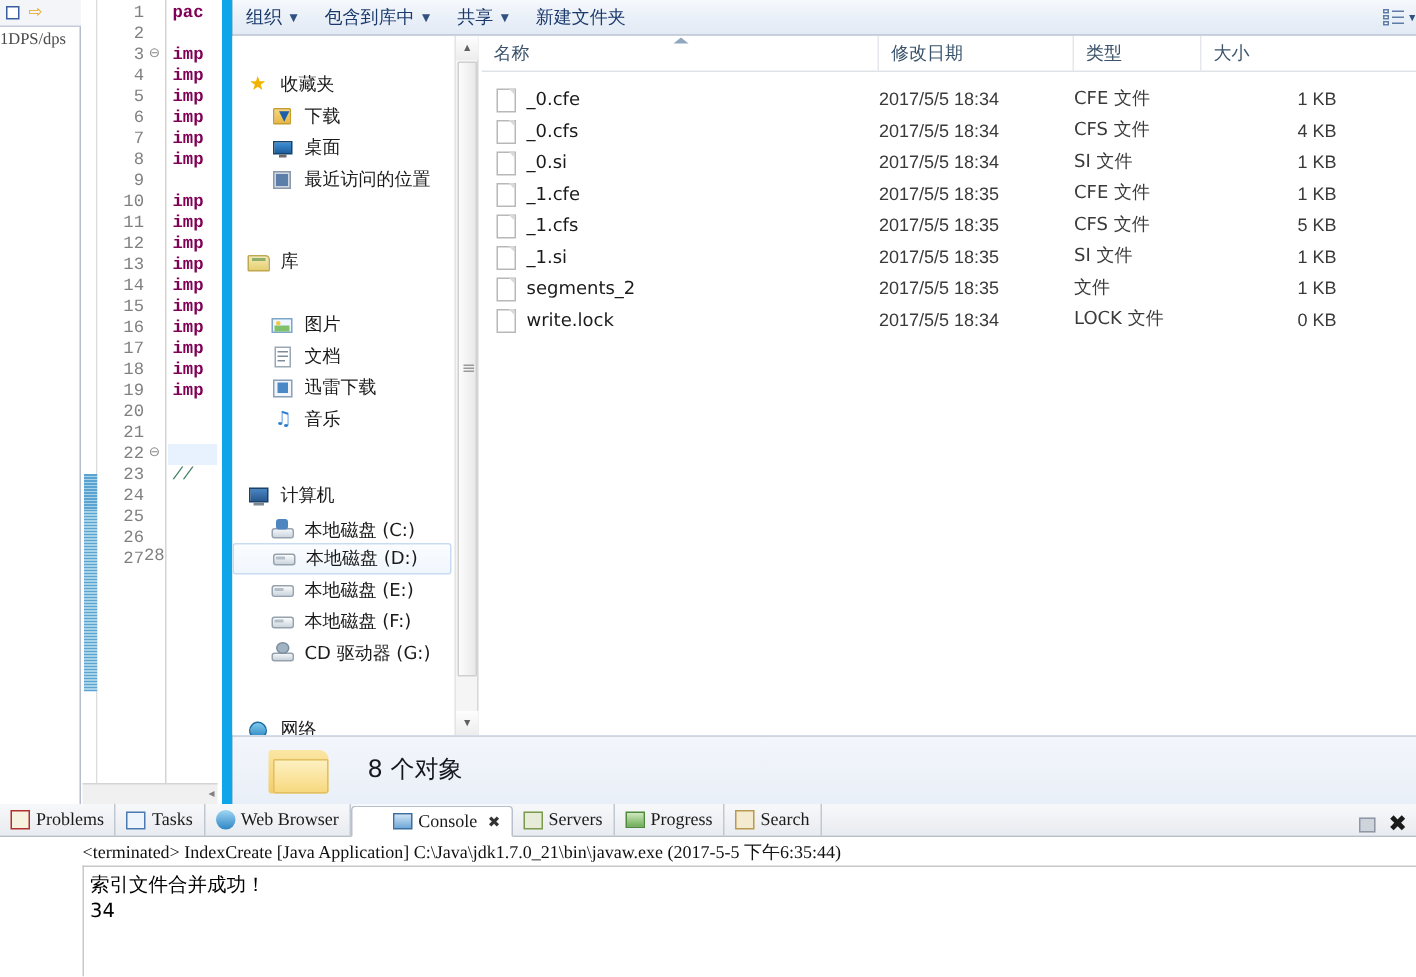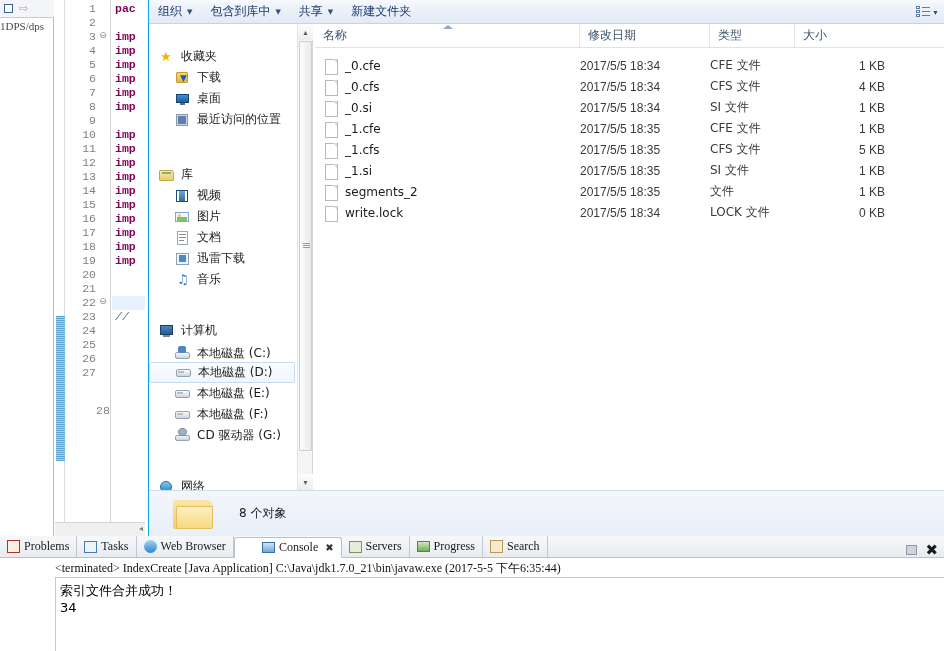--- a/index.html
+++ b/index.html
@@ -71,21 +71,21 @@
   .hl-line { position:absolute; left:0; width:33px; height:14px; background:#e8f2fe; }
   .ed-hscroll {
     position:absolute; left:55px; top:522px; width:90px; height:14px;
     background:#f0f0f0; border-top:1px solid #d4d4d4;
   }
   .ed-hs-arrow { position:absolute; right:2px; top:1px; font-size:8px; color:#808080; }
 
   
   .explorer {
     position:absolute; left:148px; top:0; width:796px; height:536px;
-    background:#a3a3a3; border-left:1px solid #0ea5e9;
+    background:#a3a3a3; border-left:7px solid #0ea5e9;
   }
   .ex-toolbar {
     position:absolute; left:0; top:0; width:796px; height:24px;
     background:linear-gradient(to bottom,#f6f9fd 0%,#eaf0f8 50%,#e2eaf5 100%);
     border-bottom:1px solid #c9d3e2;
     display:flex; align-items:center;
   }
   .tb-item {
     font-size:12px; color:#1b3a6b; padding:0 9px; height:24px;
     display:flex; align-items:center; gap:5px; white-space:nowrap;
@@ -204,21 +204,21 @@
   .folderico .back {
     position:absolute; left:0; top:3px; width:40px; height:29px;
     background:linear-gradient(to bottom,#fbe6a4,#f3cd6a); border-radius:2px 6px 2px 2px;
   }
   .folderico .front {
     position:absolute; left:3px; top:9px; width:37px; height:23px;
     background:linear-gradient(to bottom,#fdf0c2,#f7d97f);
     border:1px solid #e2bf63; border-radius:1px 1px 2px 2px;
   }
   .st-text {
-    margin-left:24px; font-size:12px; color:#15191f;
+    margin-left:24px; font-size:16px; color:#15191f;
     font-family:"DejaVu Sans","Liberation Sans",sans-serif;
   }
 
   
   .console { position:absolute; left:0; top:536px; width:944px; height:115px; background:#ffffff; }
   .ctabs {
     position:absolute; left:0; top:0; width:944px; height:22px;
     background:linear-gradient(to bottom,#f7f8fa,#e8ebf0);
     border-bottom:1px solid #b8c0cc;
     display:flex; align-items:flex-end;justify-content:center;
@@ -295,21 +295,21 @@
         <div class="ln" style="top: 254px;">19</div>
         <div class="ln" style="top: 268px;">20</div>
         <div class="ln" style="top: 282px;">21</div>
         <div class="ln" style="top: 296px;">22</div>
         <div class="fold" style="top: 296px;">⊖</div>
         <div class="ln" style="top: 310px;">23</div>
         <div class="ln" style="top: 324px;">24</div>
         <div class="ln" style="top: 338px;">25</div>
         <div class="ln" style="top: 352px;">26</div>
         <div class="ln" style="top: 366px;">27</div>
-        <div class="ln" style="top: 404px; padding-left: 40px;">28</div>
+        <div class="ln" style="top: 364px; padding-left: 40px;">28</div>
       </div>
     <div class="ed-code" id="codearea">
         <div class="cl" style="top: 2px;"><span class="kw">pac</span></div>
         <div class="cl" style="top: 30px;"><span class="kw">imp</span></div>
         <div class="cl" style="top: 44px;"><span class="kw">imp</span></div>
         <div class="cl" style="top: 58px;"><span class="kw">imp</span></div>
         <div class="cl" style="top: 72px;"><span class="kw">imp</span></div>
         <div class="cl" style="top: 86px;"><span class="kw">imp</span></div>
         <div class="cl" style="top: 100px;"><span class="kw">imp</span></div>
         <div class="cl" style="top: 128px;"><span class="kw">imp</span></div>
@@ -392,28 +392,20 @@
             </span>
             <span>最近访问的位置</span>
           </div>
           <div class="nav-item root" style="top: 140px;">
             <span class="ico">
               <span style="position:absolute;left:0;top:3px;width:15px;height:11px;background:linear-gradient(#f4e9b2,#e6cf72);border:1px solid #bfa84f;border-radius:1px 3px 1px 1px;"></span>
               <span style="position:absolute;left:3px;top:5px;width:9px;height:2px;background:#8fae6a;"></span>
             </span>
             <span>库</span>
           </div>
-          <div class="nav-item child" style="top: 161px;">
-            <span class="ico">
-              <span style="position:absolute;left:1px;top:2px;width:12px;height:12px;background:linear-gradient(#6fa8d8,#2f6da8);border:1px solid #1c4d7d;"></span>
-              <span style="position:absolute;left:2px;top:3px;width:2px;height:10px;background:#fff;"></span>
-              <span style="position:absolute;left:10px;top:3px;width:2px;height:10px;background:#fff;"></span>
-            </span>
-            <span>视频</span>
-          </div>
           <div class="nav-item child" style="top: 182px;">
             <span class="ico">
               <span style="position:absolute;left:0;top:3px;width:14px;height:10px;background:#eef6ff;border:1px solid #7fa6c9;"></span>
               <span style="position:absolute;left:2px;top:8px;width:10px;height:4px;background:#7fc06a;"></span>
               <span style="position:absolute;left:3px;top:5px;width:3px;height:3px;border-radius:50%;background:#f2c84b;"></span>
             </span>
             <span>图片</span>
           </div>
           <div class="nav-item child" style="top: 203px;">
             <span class="ico">

